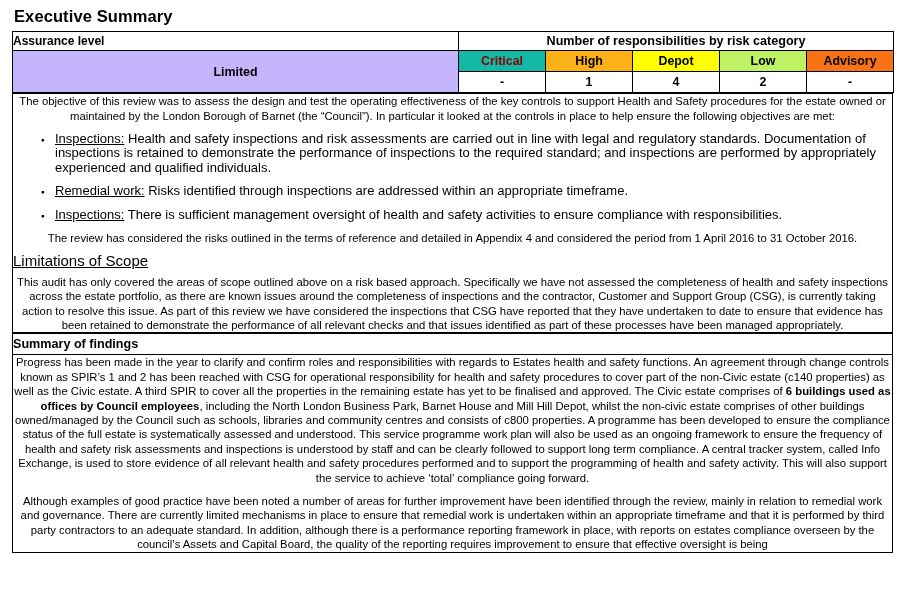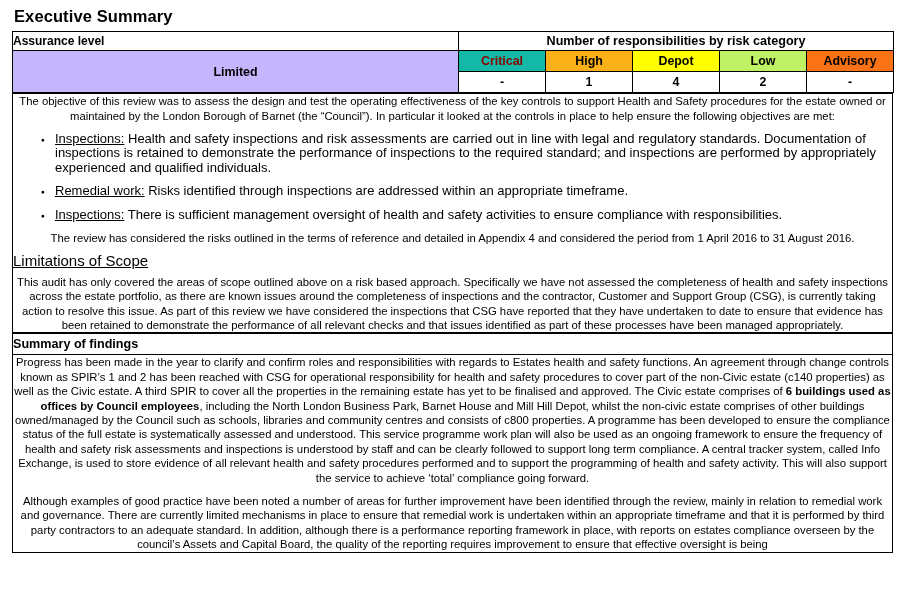--- a/index.html
+++ b/index.html
@@ -185,21 +185,21 @@
         <td class="section-body scope-body">
 
           <p class="para">The objective of this review was to assess the design and test the operating effectiveness of the key controls to support Health and Safety procedures for the estate owned or maintained by the London Borough of Barnet (the “Council”). In particular it looked at the controls in place to help ensure the following objectives are met:</p>
 
           <ul class="bullets">
             <li><span class="u">Inspections:</span><span> Health and safety inspections and risk assessments are carried out in line with legal and regulatory standards. Documentation of inspections is retained to demonstrate the performance of inspections to the required standard; and inspections are performed by appropriately experienced and qualified individuals.</span></li>
             <li><span class="u">Remedial work:</span><span> Risks identified through inspections are addressed within an appropriate timeframe.</span></li>
             <li><span class="u">Inspections:</span><span> There is sufficient management oversight of health and safety activities to ensure compliance with responsibilities.</span></li>
           </ul>
 
-          <p class="para">The review has considered the risks outlined in the terms of reference and detailed in Appendix 4 and considered the period from 1 April 2016 to 31 August 2016.</p>
+          <p class="para">The review has considered the risks outlined in the terms of reference and detailed in Appendix 4 and considered the period from 1 April 2016 to 31 October 2016.</p>
 
           <p class="subhead">Limitations of Scope</p>
 
           <p class="para nomargin">This audit has only covered the areas of scope outlined above on a risk based approach. Specifically we have not assessed the completeness of health and safety inspections across the estate portfolio, as there are known issues around the completeness of inspections and the contractor, Customer and Support Group (CSG), is currently taking action to resolve this issue. As part of this review we have considered the inspections that CSG have reported that they have undertaken to date to ensure that evidence has been retained to demonstrate the performance of all relevant checks and that issues identified as part of these processes have been managed appropriately.</p>
 
         </td>
       </tr>
     </tbody>
   </table>
 

